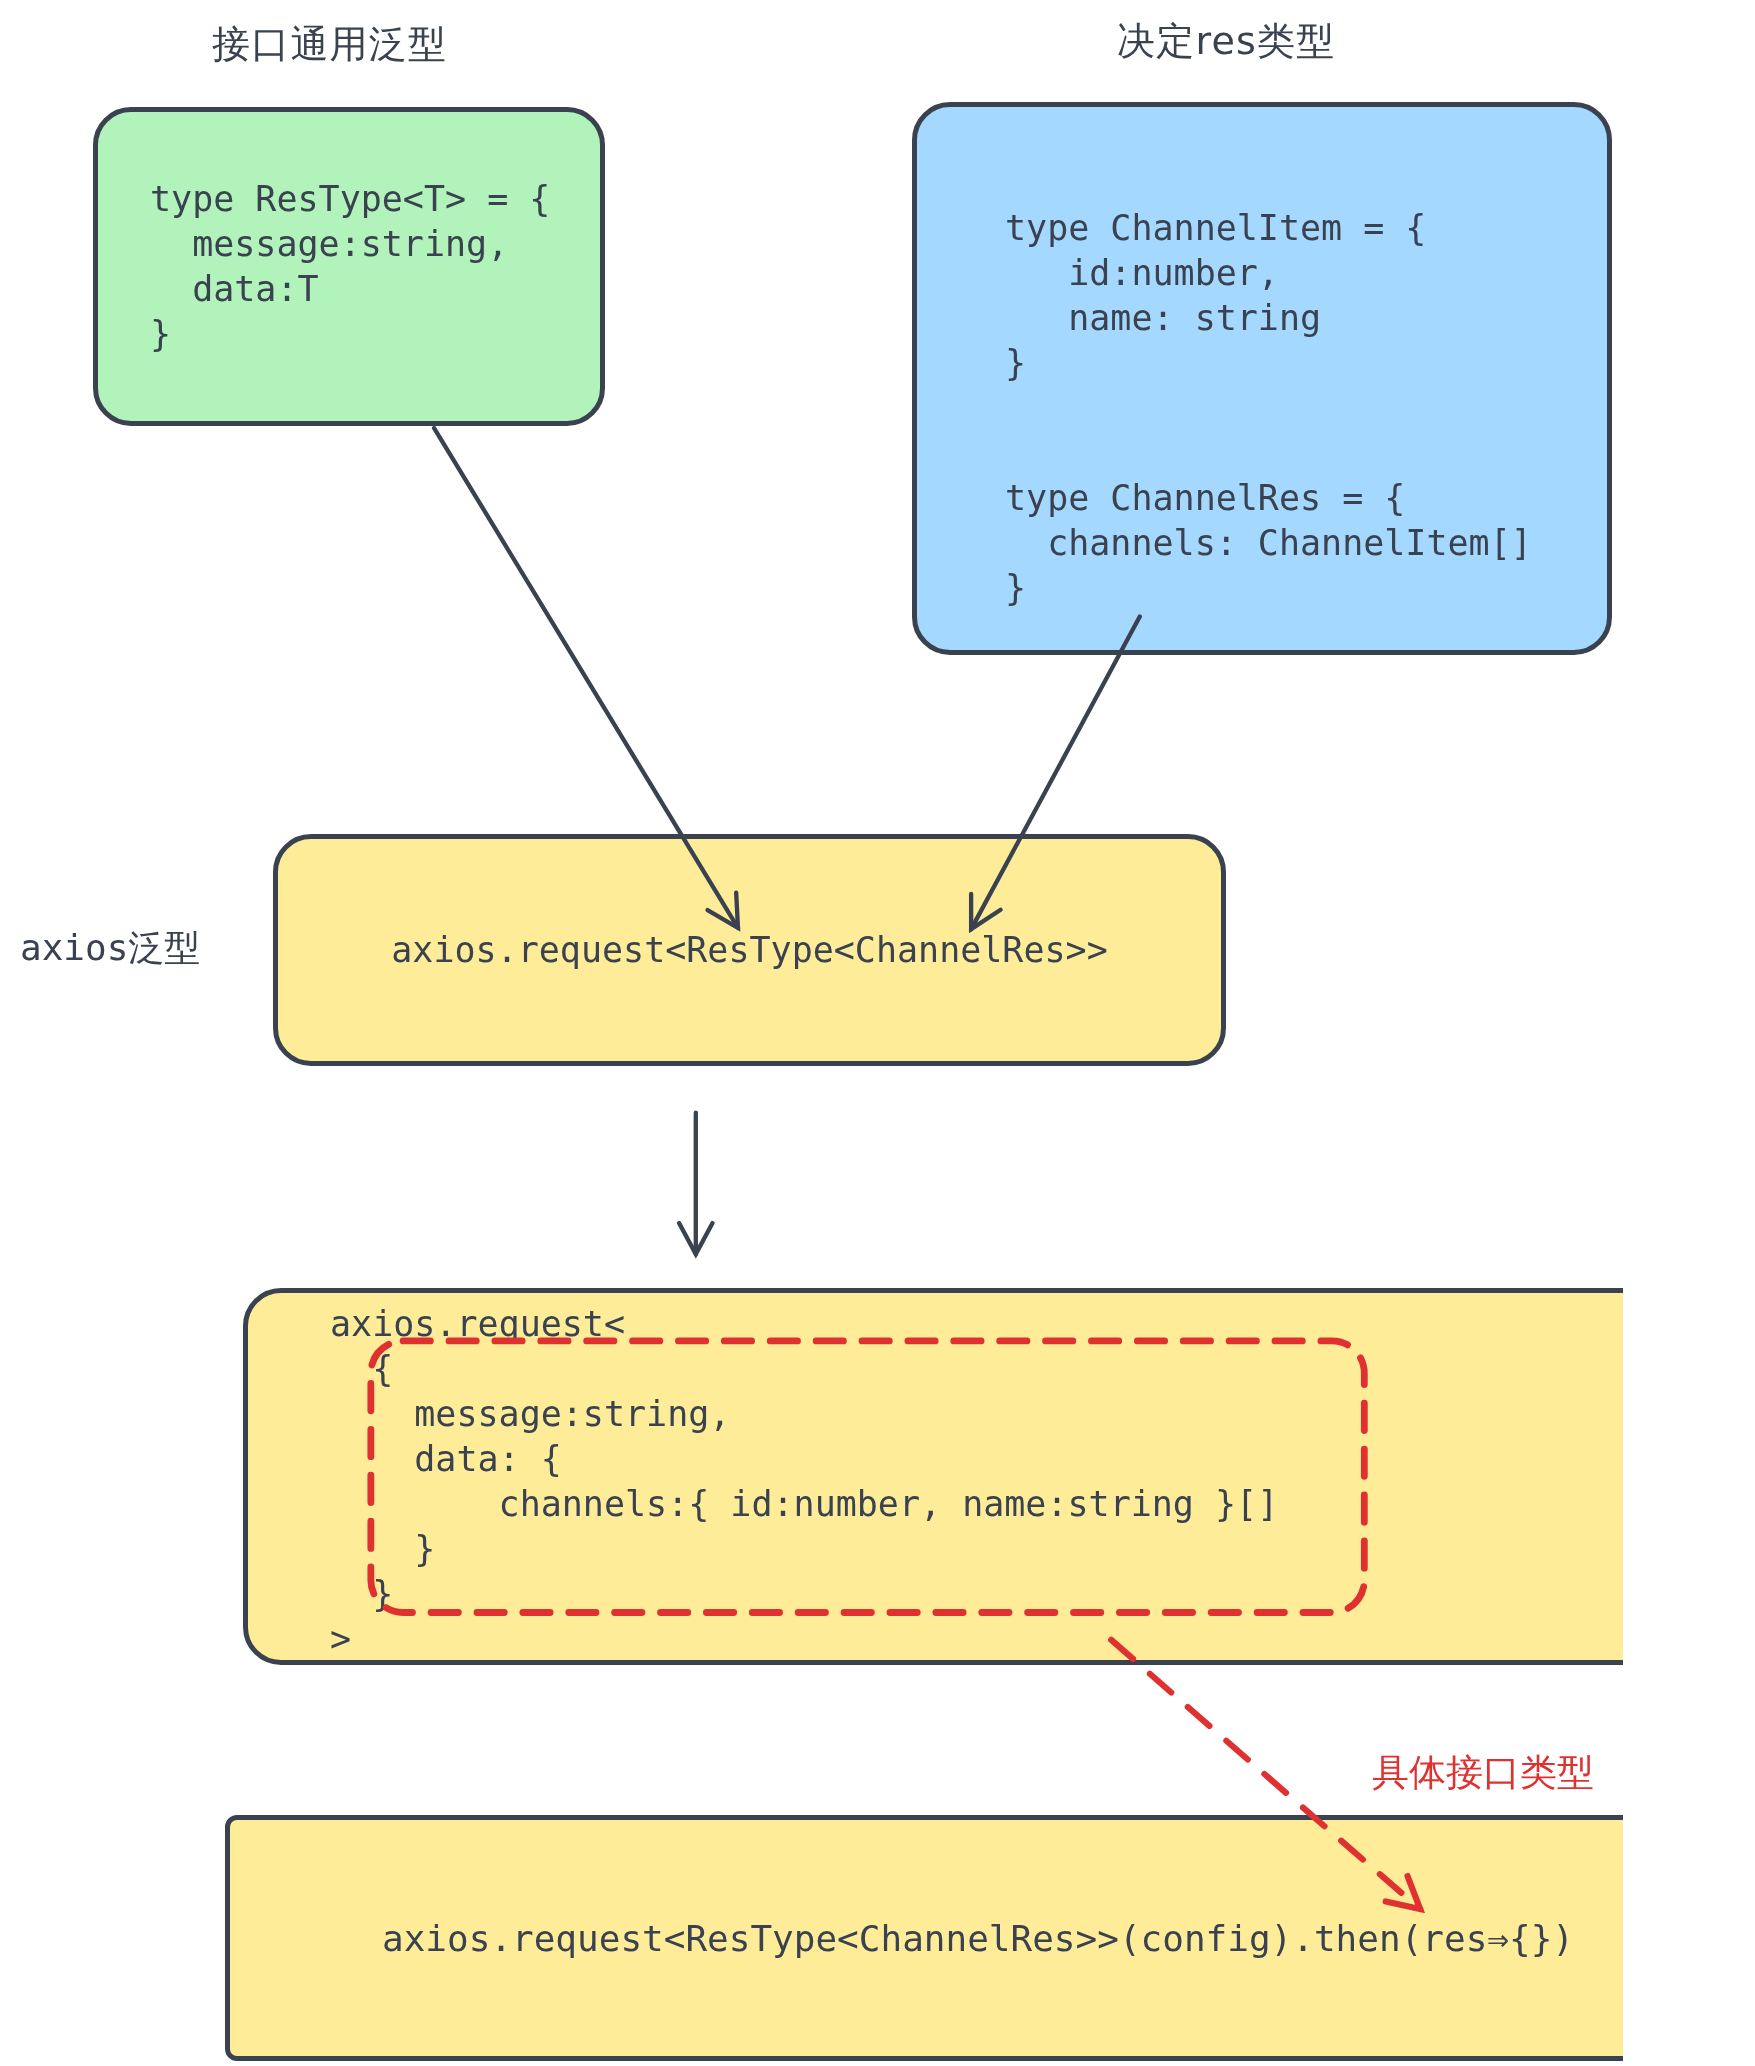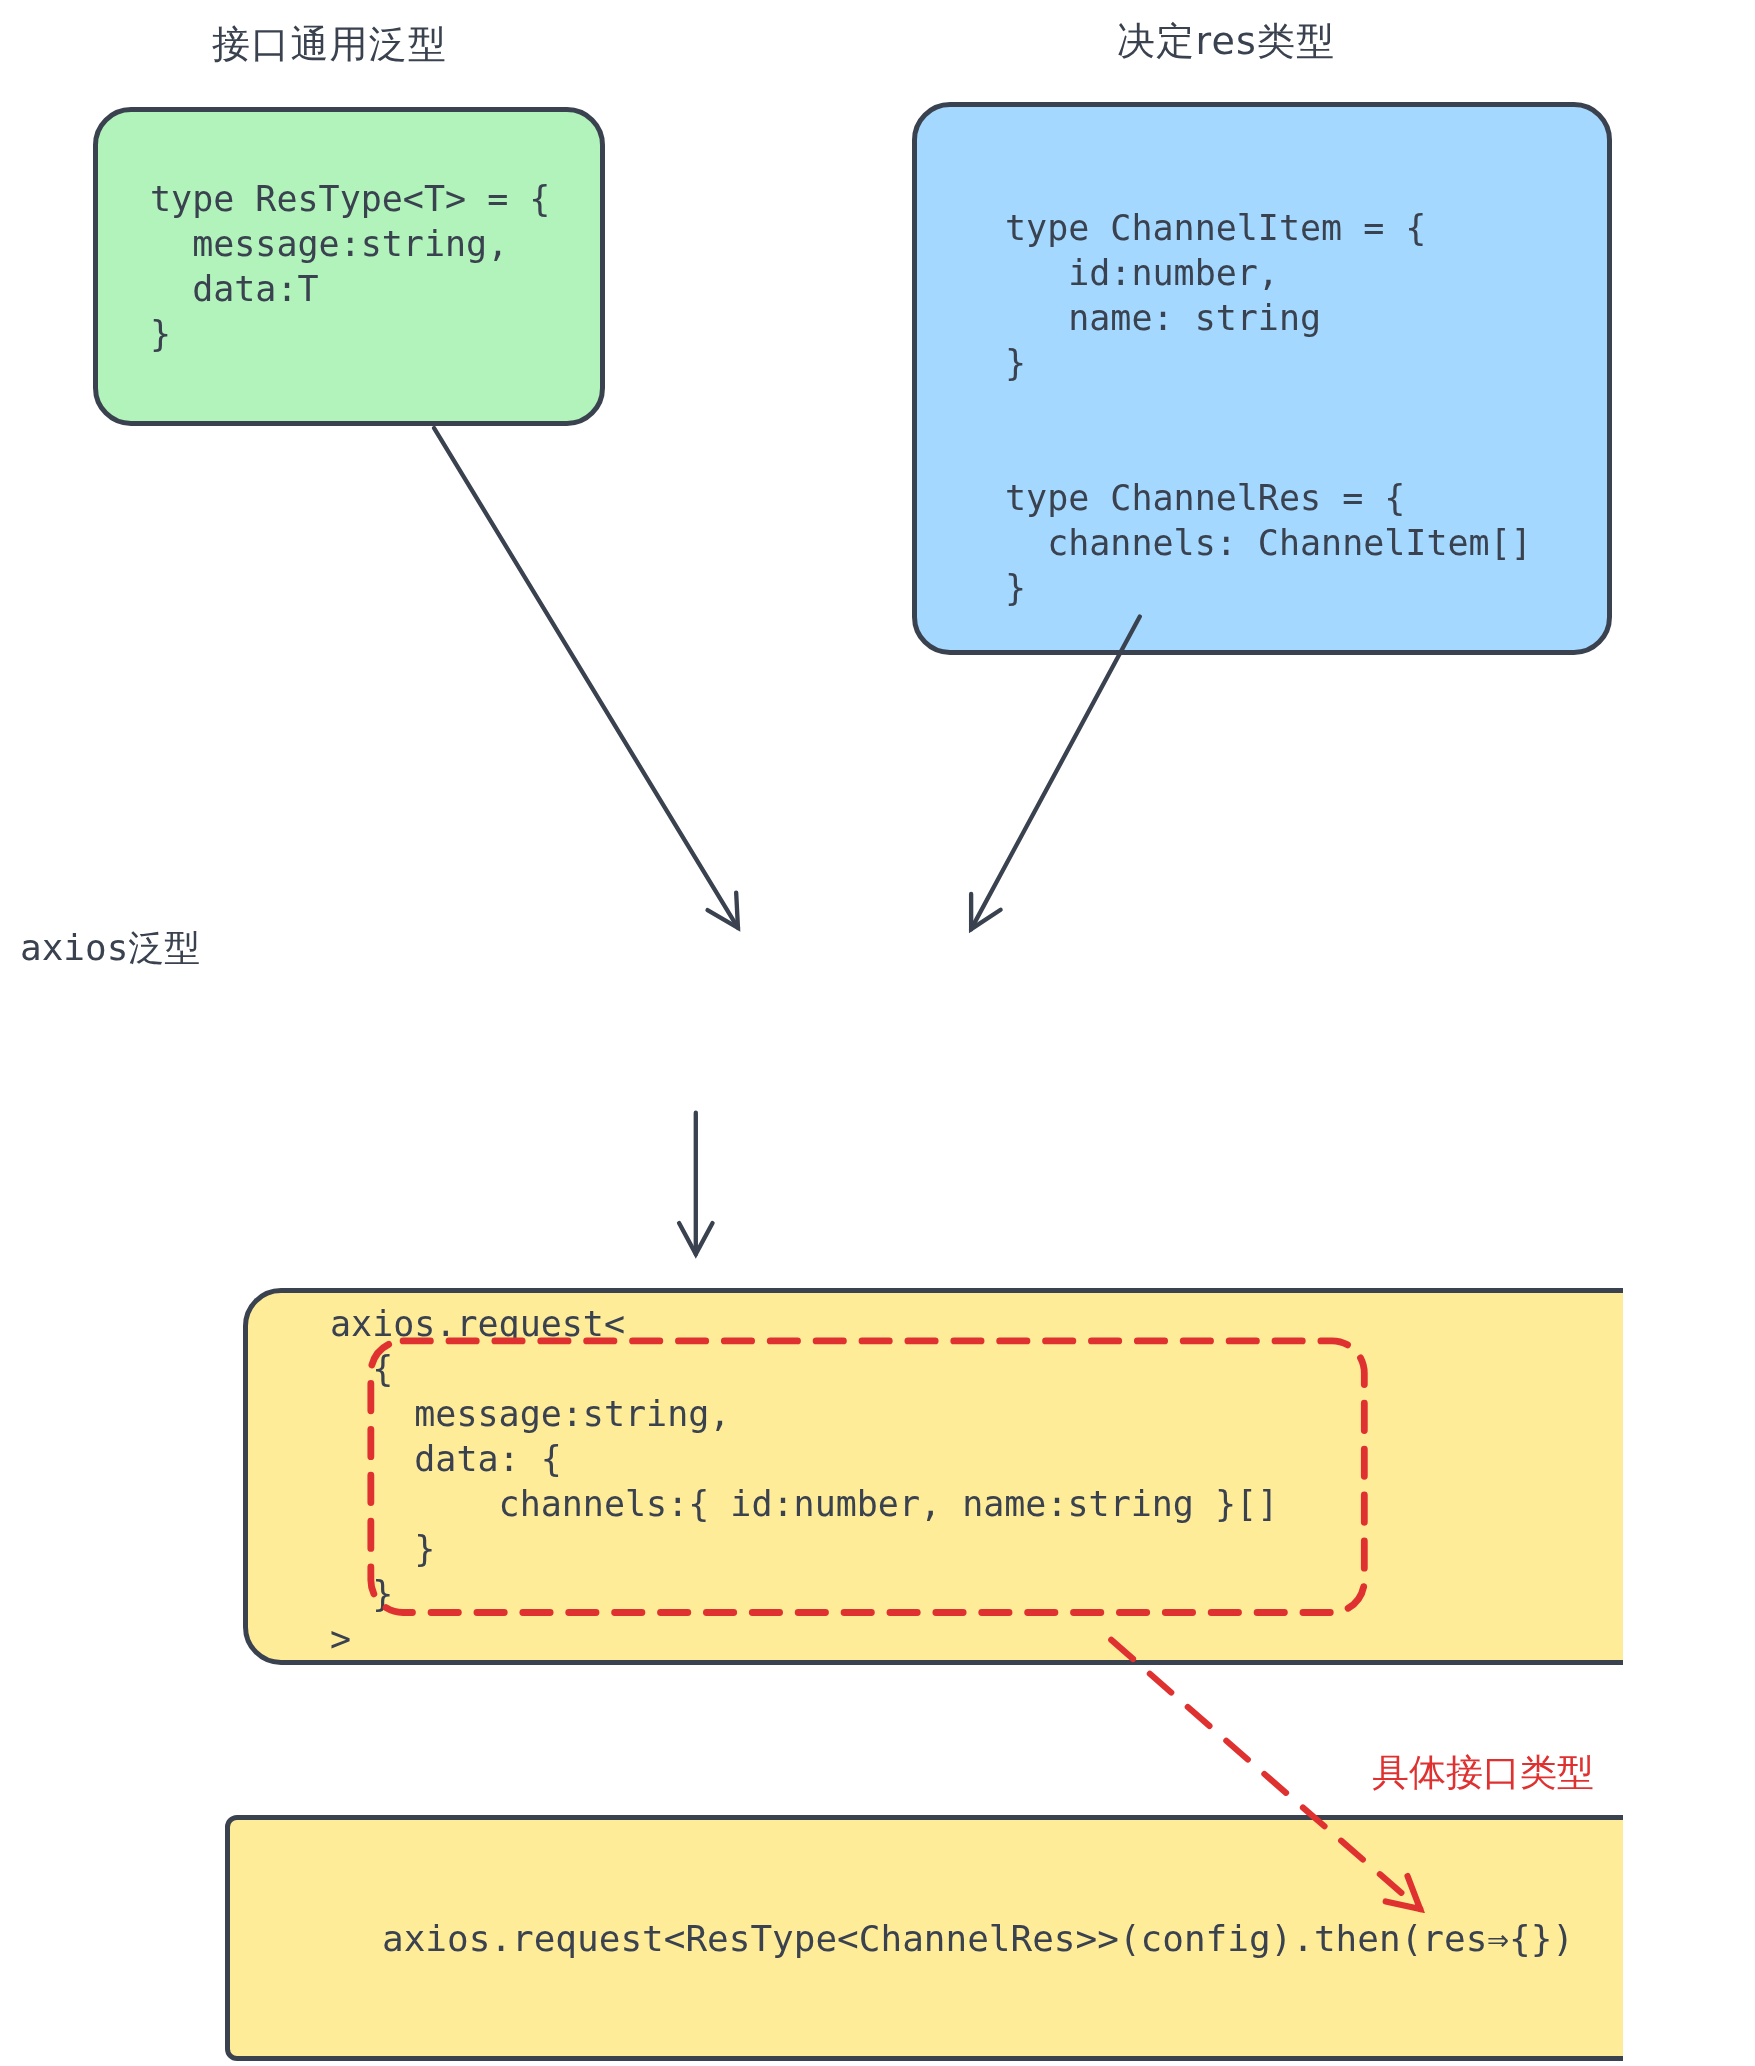--- a/index.html
+++ b/index.html
@@ -92,20 +92,23 @@
    id:number,
    name: string
 }
 
 
 type ChannelRes = {
   channels: ChannelItem[]
 }</pre>
   </div>
 
+  <div class="box center-flex" style="left:273px; top:834px; width:953px; height:232px; background:var(--yellow);">
+    <pre class="code">axios.request&lt;ResType&lt;ChannelRes&gt;&gt;</pre>
+  </div>
 
   <div class="mixed-label" style="left:20px; top:924px;text-align:center;">axios泛型</div>
 
   <div class="box" style="left:243px; top:1288px; width:1469px; height:377px; background:var(--yellow); padding:8.7px 0 0 82px;">
     <pre class="code">axios.request&lt;
   {
     message:string,
     data: {
         channels:{ id:number, name:string }[]
     }

